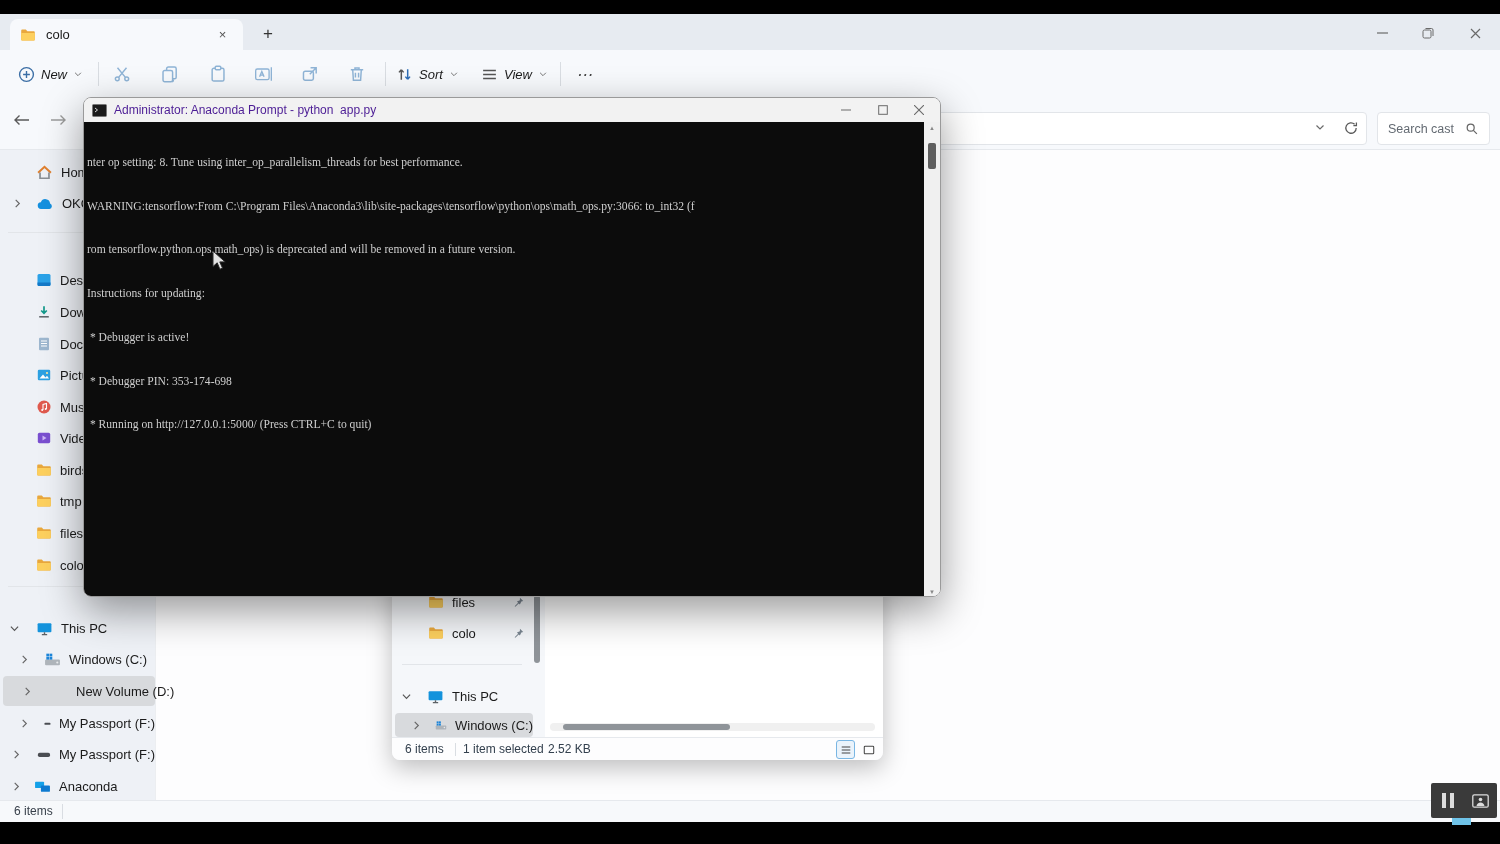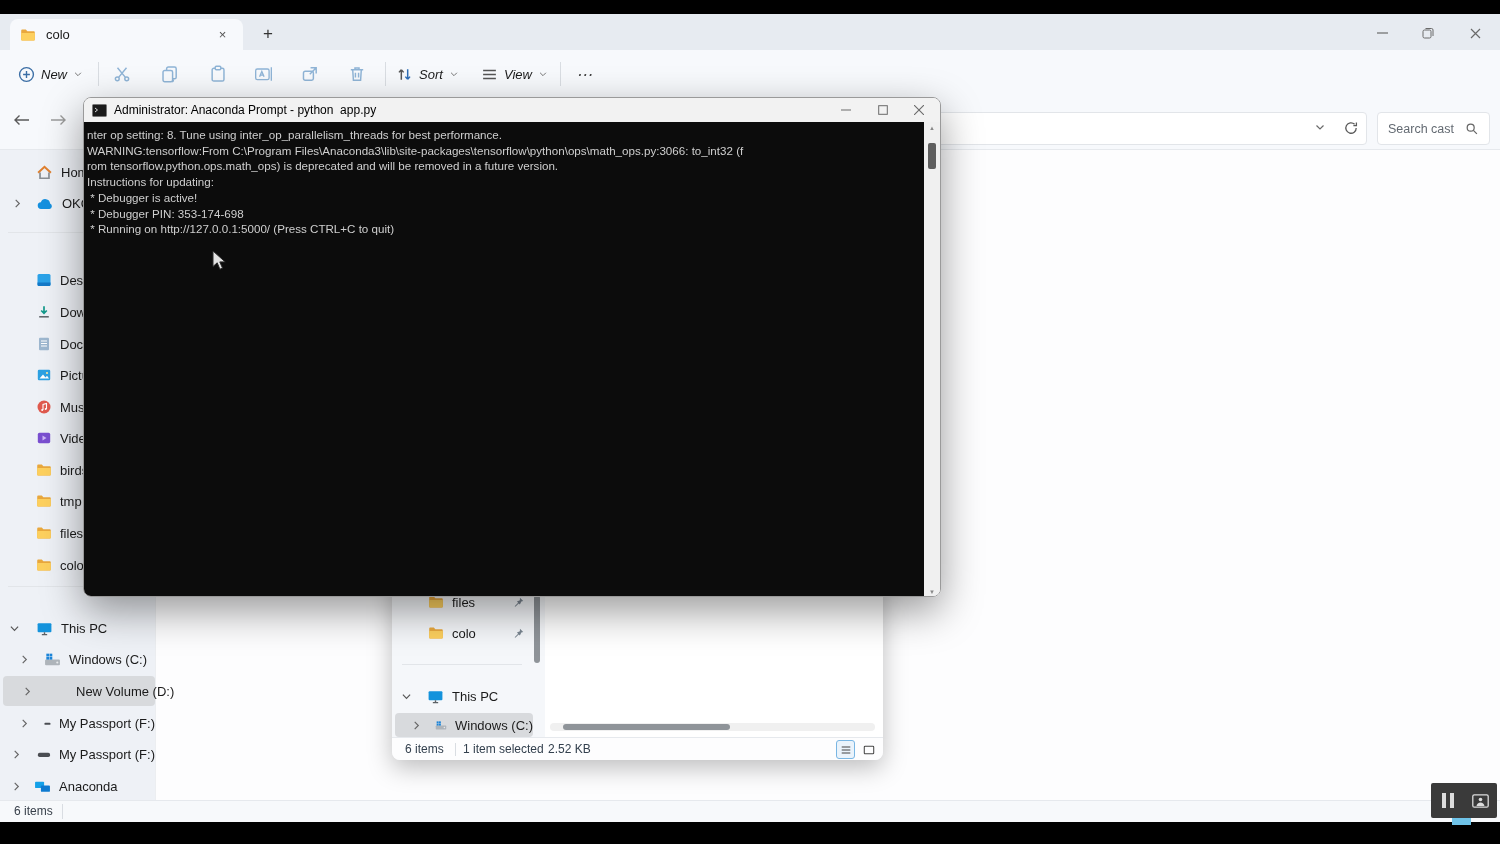--- a/index.html
+++ b/index.html
@@ -60,26 +60,26 @@
   .viewbtn { position:absolute; top:2px; width:19px; height:19px; border-radius:3px;
              display:flex; align-items:center; justify-content:center; }
   .viewbtn.active { border:1px solid #79b6e3; background:#eaf3fb; }
 
   
   .terminal { position:absolute; left:83px; top:97px; width:858px; height:500px; z-index:3;
               border-radius:8px; box-shadow:0 14px 40px rgba(0,0,0,.4); overflow:hidden;
               border:1px solid #9a9a9a; }
   .term-titlebar { position:absolute; left:0; top:0; width:100%; height:24px; background:#f2f2f2;
                    display:flex; align-items:center; }
-  .term-title { font-size:12px; color:#000000; margin-left:7px; white-space:pre; }
+  .term-title { font-size:12px; color:#4c1d95; margin-left:7px; white-space:pre; }
   .term-ctl { position:absolute; top:0; width:34px; height:24px; display:flex; align-items:center; justify-content:center; }
   .term-body { position:absolute; left:0; top:24px; width:842px; height:476px; background:#0c0c0c;
                padding:5px 0 0 3px; }
-  .term-line { font-family:Liberation Sans, sans-serif; font-size:11.6px; line-height:15.7px;
-               color:#cfcfcf; white-space:pre; overflow:hidden; }
+  .term-line { font-family:Liberation Serif, serif; font-size:11.6px; line-height:15.7px;
+               color:#cfcfcf; white-space:pre; overflow:hidden;margin-top:28px; }
   .term-scroll { position:absolute; right:0; top:24px; width:16px; height:476px; background:#f0f0f0; }
   .term-thumb { position:absolute; left:4px; top:21px; width:8px; height:26px; background:#5f5f5f; border-radius:2px; }
   .sarrow { position:absolute; left:0; width:16px; text-align:center; font-size:6px; color:#888; }
 
   
   .cursor { position:absolute; left:212px; top:250px; z-index:4; }
   .player { position:absolute; left:1431px; top:783px; width:66px; height:35px; background:#3a3a3a;
             z-index:7; border-radius:2px; display:flex; }
   .pbtn { width:33px; height:35px; display:flex; align-items:center; justify-content:center; }
   .pause-bars { display:flex; gap:4px; }

